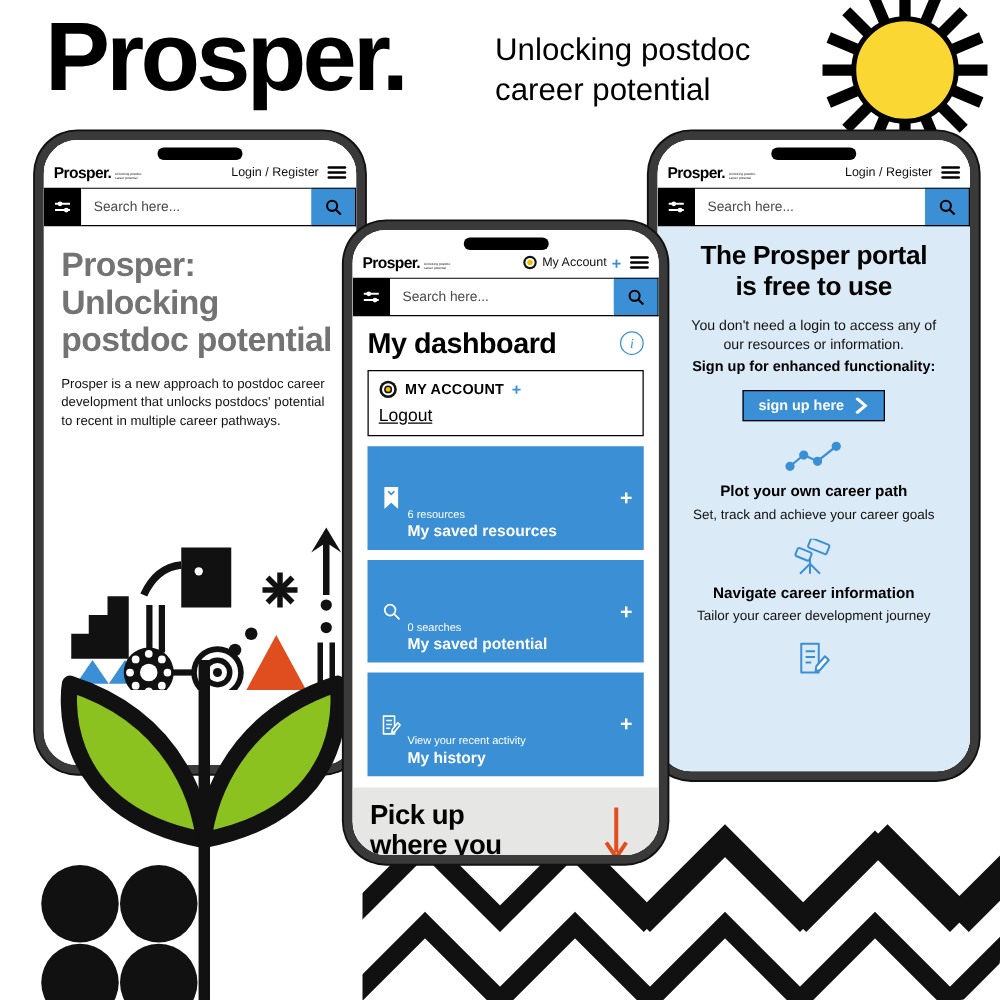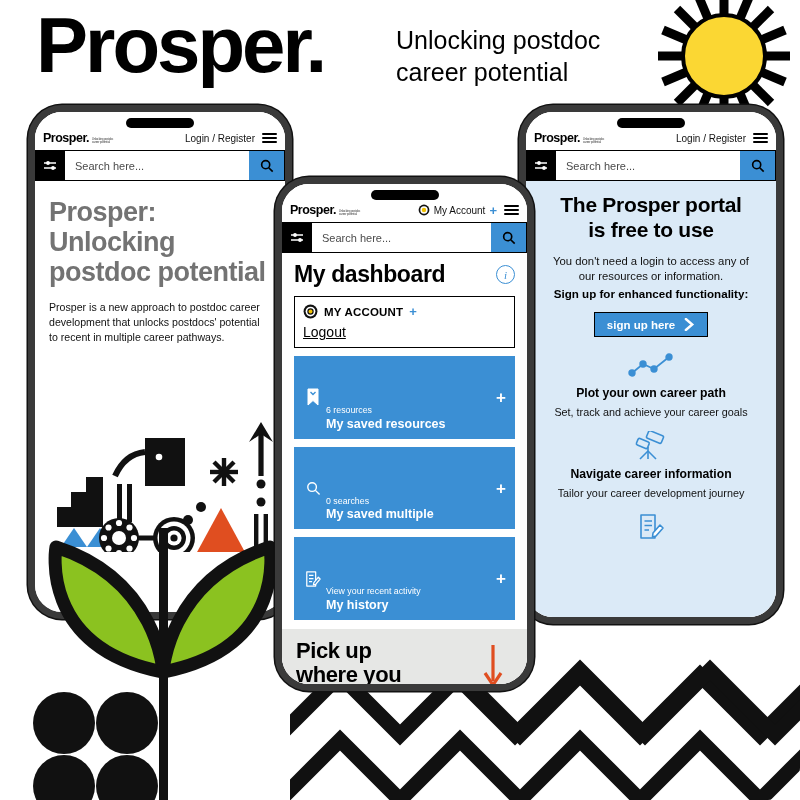--- a/index.html
+++ b/index.html
@@ -452,21 +452,21 @@
 
       <div class="card">
         <div class="card-ico">
           <svg width="15" height="15" viewBox="0 0 16 16" fill="none" stroke="#fff" stroke-width="1.5">
             <circle cx="6.5" cy="6.5" r="4.6"></circle>
               <line x1="10" y1="10" x2="14.5" y2="14.5"></line>
           </svg>
         </div>
         <div class="card-txt">
           <div class="card-sub">0 searches</div>
-          <div class="card-main">My saved multiple</div>
+          <div class="card-main">My saved potential</div>
         </div>
         <div class="card-plus">+</div>
       </div>
 
       <div class="card">
         <div class="card-ico">
           <svg width="16" height="18" viewBox="0 0 18 20" fill="none" stroke="#fff" stroke-width="1.4" stroke-linejoin="round">
             <path d="M2,2 L12,2 L12,18 L2,18 Z"></path>
             <line x1="4.5" y1="6" x2="9.5" y2="6"></line>
               <line x1="4.5" y1="9.5" x2="9.5" y2="9.5"></line>

